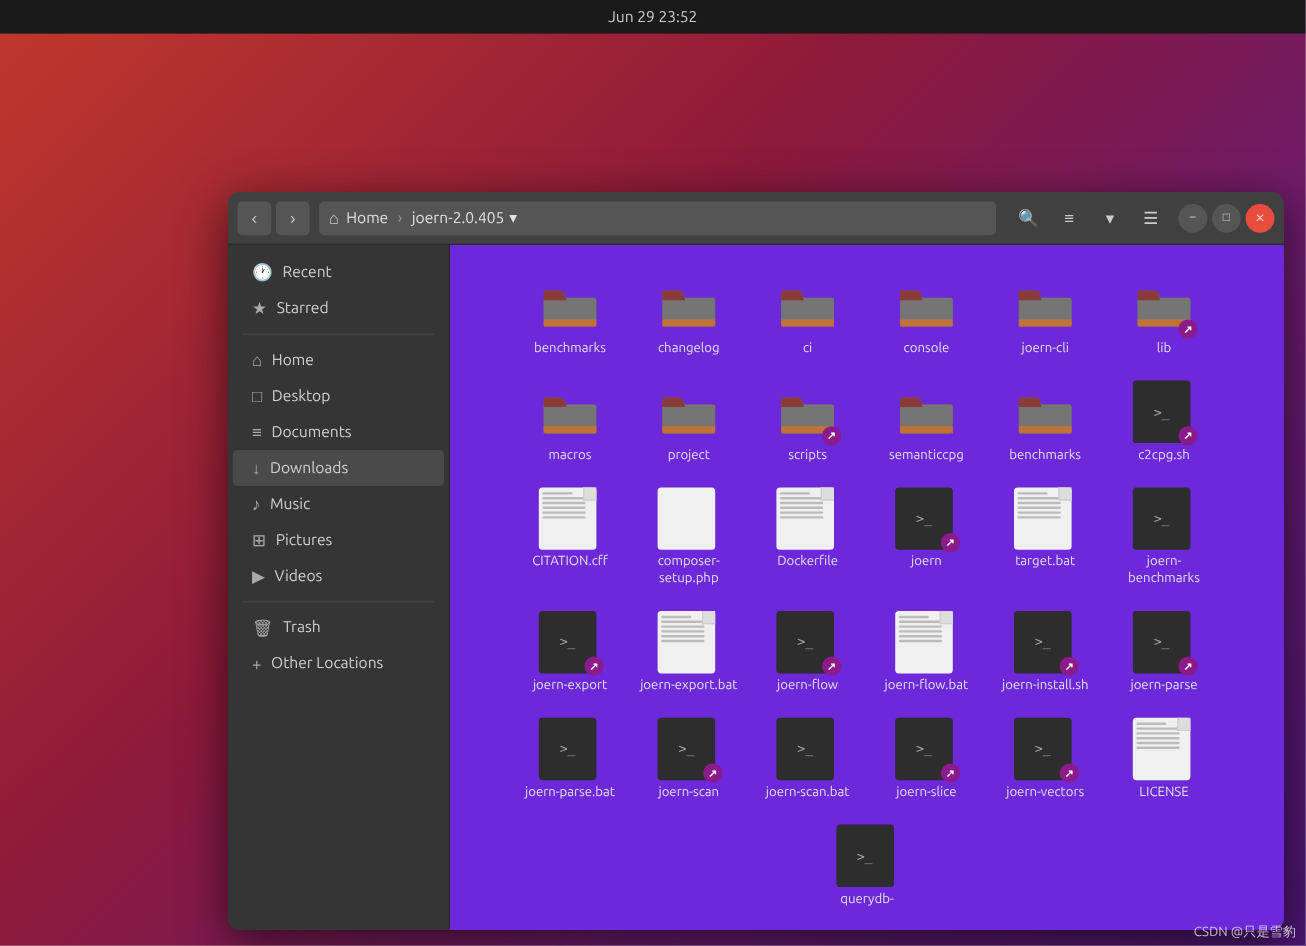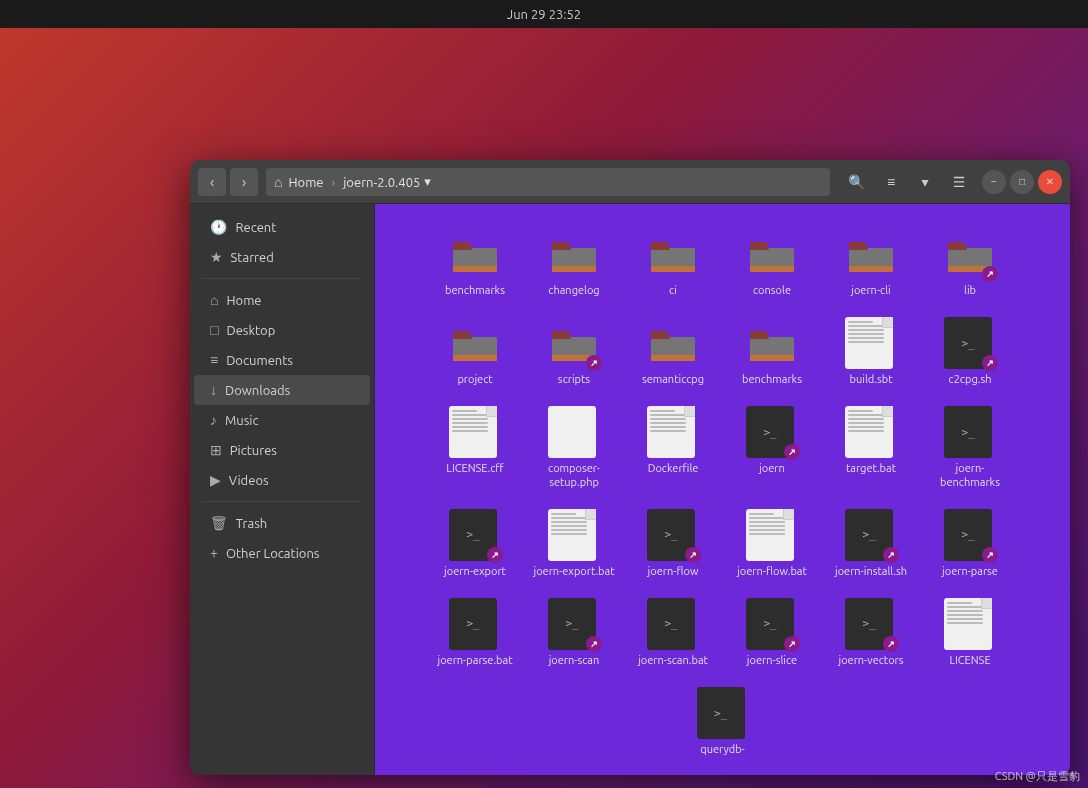--- a/index.html
+++ b/index.html
@@ -468,20 +468,29 @@
             </svg><div class="symlink-badge">↗</div></div>
           <span class="file-label">lib</span>
         </div>
         <div class="file-item">
           <div class="file-icon"><svg width="52" height="52" viewBox="0 0 52 52">
               <path d="M4 18 L4 16 Q4 14 6 14 L18 14 Q20 14 21 16 L23 20 L46 20 Q48 20 48 22 L48 42 Q48 44 46 44 L6 44 Q4 44 4 42 Z" fill="#616161"></path>
               <rect x="4" y="20" width="44" height="24" rx="2" fill="#757575"></rect>
               <path d="M4 16 L4 22 L23 22 L21 16 Q20 14 18 14 L6 14 Q4 14 4 16 Z" fill="#8b3a3a"></path>
               <rect x="4" y="38" width="44" height="6" rx="0" fill="#e07020" opacity="0.7"></rect>
             </svg></div>
+          <span class="file-label">macros</span>
+        </div>
+        <div class="file-item">
+          <div class="file-icon"><svg width="52" height="52" viewBox="0 0 52 52">
+              <path d="M4 18 L4 16 Q4 14 6 14 L18 14 Q20 14 21 16 L23 20 L46 20 Q48 20 48 22 L48 42 Q48 44 46 44 L6 44 Q4 44 4 42 Z" fill="#616161"></path>
+              <rect x="4" y="20" width="44" height="24" rx="2" fill="#757575"></rect>
+              <path d="M4 16 L4 22 L23 22 L21 16 Q20 14 18 14 L6 14 Q4 14 4 16 Z" fill="#8b3a3a"></path>
+              <rect x="4" y="38" width="44" height="6" rx="0" fill="#e07020" opacity="0.7"></rect>
+            </svg></div>
           <span class="file-label">project</span>
         </div>
         <div class="file-item">
           <div class="file-icon"><svg width="52" height="52" viewBox="0 0 52 52">
               <path d="M4 18 L4 16 Q4 14 6 14 L18 14 Q20 14 21 16 L23 20 L46 20 Q48 20 48 22 L48 42 Q48 44 46 44 L6 44 Q4 44 4 42 Z" fill="#616161"></path>
               <rect x="4" y="20" width="44" height="24" rx="2" fill="#757575"></rect>
               <path d="M4 16 L4 22 L23 22 L21 16 Q20 14 18 14 L6 14 Q4 14 4 16 Z" fill="#8b3a3a"></path>
               <rect x="4" y="38" width="44" height="6" rx="0" fill="#e07020" opacity="0.7"></rect>
             </svg><div class="symlink-badge">↗</div></div>
           <span class="file-label">scripts</span>
@@ -499,244 +508,231 @@
           <div class="file-icon"><svg width="52" height="52" viewBox="0 0 52 52">
               <path d="M4 18 L4 16 Q4 14 6 14 L18 14 Q20 14 21 16 L23 20 L46 20 Q48 20 48 22 L48 42 Q48 44 46 44 L6 44 Q4 44 4 42 Z" fill="#616161"></path>
               <rect x="4" y="20" width="44" height="24" rx="2" fill="#757575"></rect>
               <path d="M4 16 L4 22 L23 22 L21 16 Q20 14 18 14 L6 14 Q4 14 4 16 Z" fill="#8b3a3a"></path>
               <rect x="4" y="38" width="44" height="6" rx="0" fill="#e07020" opacity="0.7"></rect>
             </svg></div>
           <span class="file-label">benchmarks</span>
         </div>
         <div class="file-item">
           <div class="file-icon">
+            <div class="sh-file" style="background: rgb(45, 45, 45); color: rgb(136, 136, 136); font-family: monospace; font-size: 13px;">
+              <div style="text-align: left; padding: 4px;">
+                <div style="color:#aaa;font-size:11px">&gt;_</div>
+              </div>
+            </div>
+            <div class="symlink-badge">↗</div>
+          </div>
+          <span class="file-label">c2cpg.sh</span>
+        </div>
+        <div class="file-item">
+          <div class="file-icon">
             <div class="text-file">
               <div class="text-line" style="width: 60%;"></div>
               <div class="text-line"></div>
               <div class="text-line"></div>
               <div class="text-line"></div>
               <div class="text-line"></div>
               <div class="text-line"></div>
             </div>
           </div>
-          <span class="file-label">build.sbt</span>
-        </div>
-        <div class="file-item">
-          <div class="file-icon">
-            <div class="sh-file" style="background: rgb(45, 45, 45); color: rgb(136, 136, 136); font-family: monospace; font-size: 13px;">
-              <div style="text-align: left; padding: 4px;">
-                <div style="color:#aaa;font-size:11px">&gt;_</div>
-              </div>
-            </div>
-            <div class="symlink-badge">↗</div>
-          </div>
-          <span class="file-label">c2cpg.sh</span>
+          <span class="file-label">CITATION.cff</span>
+        </div>
+        <div class="file-item">
+          <div class="file-icon">
+            <div class="php-file">
+              <div style="color:#777;font-size:10px;font-weight:bold"></div>
+            </div>
+          </div>
+          <span class="file-label">composer-setup.php</span>
         </div>
         <div class="file-item">
           <div class="file-icon">
             <div class="text-file">
               <div class="text-line" style="width: 60%;"></div>
               <div class="text-line"></div>
               <div class="text-line"></div>
               <div class="text-line"></div>
               <div class="text-line"></div>
               <div class="text-line"></div>
             </div>
           </div>
-          <span class="file-label">LICENSE.cff</span>
-        </div>
-        <div class="file-item">
-          <div class="file-icon">
-            <div class="php-file">
-              <div style="color:#777;font-size:10px;font-weight:bold"></div>
-            </div>
-          </div>
-          <span class="file-label">composer-setup.php</span>
+          <span class="file-label">Dockerfile</span>
+        </div>
+        <div class="file-item">
+          <div class="file-icon">
+            <div class="sh-file" style="background: rgb(45, 45, 45); color: rgb(136, 136, 136); font-family: monospace; font-size: 13px;">
+              <div style="text-align: left; padding: 4px;">
+                <div style="color:#aaa;font-size:11px">&gt;_</div>
+              </div>
+            </div>
+            <div class="symlink-badge">↗</div>
+          </div>
+          <span class="file-label">joern</span>
         </div>
         <div class="file-item">
           <div class="file-icon">
             <div class="text-file">
               <div class="text-line" style="width: 60%;"></div>
               <div class="text-line"></div>
               <div class="text-line"></div>
               <div class="text-line"></div>
               <div class="text-line"></div>
               <div class="text-line"></div>
             </div>
           </div>
-          <span class="file-label">Dockerfile</span>
-        </div>
-        <div class="file-item">
-          <div class="file-icon">
-            <div class="sh-file" style="background: rgb(45, 45, 45); color: rgb(136, 136, 136); font-family: monospace; font-size: 13px;">
-              <div style="text-align: left; padding: 4px;">
-                <div style="color:#aaa;font-size:11px">&gt;_</div>
-              </div>
-            </div>
-            <div class="symlink-badge">↗</div>
-          </div>
-          <span class="file-label">joern</span>
+          <span class="file-label">target.bat</span>
+        </div>
+        <div class="file-item">
+          <div class="file-icon">
+            <div class="sh-file" style="background: rgb(45, 45, 45); color: rgb(136, 136, 136); font-family: monospace; font-size: 13px;">
+              <div style="text-align: left; padding: 4px;">
+                <div style="color:#aaa;font-size:11px">&gt;_</div>
+              </div>
+            </div>
+          </div>
+          <span class="file-label">joern-benchmarks</span>
+        </div>
+        <div class="file-item">
+          <div class="file-icon">
+            <div class="sh-file" style="background: rgb(45, 45, 45); color: rgb(136, 136, 136); font-family: monospace; font-size: 13px;">
+              <div style="text-align: left; padding: 4px;">
+                <div style="color:#aaa;font-size:11px">&gt;_</div>
+              </div>
+            </div>
+            <div class="symlink-badge">↗</div>
+          </div>
+          <span class="file-label">joern-export</span>
         </div>
         <div class="file-item">
           <div class="file-icon">
             <div class="text-file">
               <div class="text-line" style="width: 60%;"></div>
               <div class="text-line"></div>
               <div class="text-line"></div>
               <div class="text-line"></div>
               <div class="text-line"></div>
               <div class="text-line"></div>
             </div>
           </div>
-          <span class="file-label">target.bat</span>
-        </div>
-        <div class="file-item">
-          <div class="file-icon">
-            <div class="sh-file" style="background: rgb(45, 45, 45); color: rgb(136, 136, 136); font-family: monospace; font-size: 13px;">
-              <div style="text-align: left; padding: 4px;">
-                <div style="color:#aaa;font-size:11px">&gt;_</div>
-              </div>
-            </div>
-          </div>
-          <span class="file-label">joern-benchmarks</span>
-        </div>
-        <div class="file-item">
-          <div class="file-icon">
-            <div class="sh-file" style="background: rgb(45, 45, 45); color: rgb(136, 136, 136); font-family: monospace; font-size: 13px;">
-              <div style="text-align: left; padding: 4px;">
-                <div style="color:#aaa;font-size:11px">&gt;_</div>
-              </div>
-            </div>
-            <div class="symlink-badge">↗</div>
-          </div>
-          <span class="file-label">joern-export</span>
+          <span class="file-label">joern-export.bat</span>
+        </div>
+        <div class="file-item">
+          <div class="file-icon">
+            <div class="sh-file" style="background: rgb(45, 45, 45); color: rgb(136, 136, 136); font-family: monospace; font-size: 13px;">
+              <div style="text-align: left; padding: 4px;">
+                <div style="color:#aaa;font-size:11px">&gt;_</div>
+              </div>
+            </div>
+            <div class="symlink-badge">↗</div>
+          </div>
+          <span class="file-label">joern-flow</span>
         </div>
         <div class="file-item">
           <div class="file-icon">
             <div class="text-file">
               <div class="text-line" style="width: 60%;"></div>
               <div class="text-line"></div>
               <div class="text-line"></div>
               <div class="text-line"></div>
               <div class="text-line"></div>
               <div class="text-line"></div>
             </div>
           </div>
-          <span class="file-label">joern-export.bat</span>
-        </div>
-        <div class="file-item">
-          <div class="file-icon">
-            <div class="sh-file" style="background: rgb(45, 45, 45); color: rgb(136, 136, 136); font-family: monospace; font-size: 13px;">
-              <div style="text-align: left; padding: 4px;">
-                <div style="color:#aaa;font-size:11px">&gt;_</div>
-              </div>
-            </div>
-            <div class="symlink-badge">↗</div>
-          </div>
-          <span class="file-label">joern-flow</span>
+          <span class="file-label">joern-flow.bat</span>
+        </div>
+        <div class="file-item">
+          <div class="file-icon">
+            <div class="sh-file" style="background: rgb(45, 45, 45); color: rgb(136, 136, 136); font-family: monospace; font-size: 13px;">
+              <div style="text-align: left; padding: 4px;">
+                <div style="color:#aaa;font-size:11px">&gt;_</div>
+              </div>
+            </div>
+            <div class="symlink-badge">↗</div>
+          </div>
+          <span class="file-label">joern-install.sh</span>
+        </div>
+        <div class="file-item">
+          <div class="file-icon">
+            <div class="sh-file" style="background: rgb(45, 45, 45); color: rgb(136, 136, 136); font-family: monospace; font-size: 13px;">
+              <div style="text-align: left; padding: 4px;">
+                <div style="color:#aaa;font-size:11px">&gt;_</div>
+              </div>
+            </div>
+            <div class="symlink-badge">↗</div>
+          </div>
+          <span class="file-label">joern-parse</span>
+        </div>
+        <div class="file-item">
+          <div class="file-icon">
+            <div class="sh-file" style="background: rgb(45, 45, 45); color: rgb(136, 136, 136); font-family: monospace; font-size: 13px;">
+              <div style="text-align: left; padding: 4px;">
+                <div style="color:#aaa;font-size:11px">&gt;_</div>
+              </div>
+            </div>
+          </div>
+          <span class="file-label">joern-parse.bat</span>
+        </div>
+        <div class="file-item">
+          <div class="file-icon">
+            <div class="sh-file" style="background: rgb(45, 45, 45); color: rgb(136, 136, 136); font-family: monospace; font-size: 13px;">
+              <div style="text-align: left; padding: 4px;">
+                <div style="color:#aaa;font-size:11px">&gt;_</div>
+              </div>
+            </div>
+            <div class="symlink-badge">↗</div>
+          </div>
+          <span class="file-label">joern-scan</span>
+        </div>
+        <div class="file-item">
+          <div class="file-icon">
+            <div class="sh-file" style="background: rgb(45, 45, 45); color: rgb(136, 136, 136); font-family: monospace; font-size: 13px;">
+              <div style="text-align: left; padding: 4px;">
+                <div style="color:#aaa;font-size:11px">&gt;_</div>
+              </div>
+            </div>
+          </div>
+          <span class="file-label">joern-scan.bat</span>
+        </div>
+        <div class="file-item">
+          <div class="file-icon">
+            <div class="sh-file" style="background: rgb(45, 45, 45); color: rgb(136, 136, 136); font-family: monospace; font-size: 13px;">
+              <div style="text-align: left; padding: 4px;">
+                <div style="color:#aaa;font-size:11px">&gt;_</div>
+              </div>
+            </div>
+            <div class="symlink-badge">↗</div>
+          </div>
+          <span class="file-label">joern-slice</span>
+        </div>
+        <div class="file-item">
+          <div class="file-icon">
+            <div class="sh-file" style="background: rgb(45, 45, 45); color: rgb(136, 136, 136); font-family: monospace; font-size: 13px;">
+              <div style="text-align: left; padding: 4px;">
+                <div style="color:#aaa;font-size:11px">&gt;_</div>
+              </div>
+            </div>
+            <div class="symlink-badge">↗</div>
+          </div>
+          <span class="file-label">joern-vectors</span>
         </div>
         <div class="file-item">
           <div class="file-icon">
             <div class="text-file">
               <div class="text-line" style="width: 60%;"></div>
               <div class="text-line"></div>
               <div class="text-line"></div>
               <div class="text-line"></div>
               <div class="text-line"></div>
               <div class="text-line"></div>
             </div>
           </div>
-          <span class="file-label">joern-flow.bat</span>
-        </div>
-        <div class="file-item">
-          <div class="file-icon">
-            <div class="sh-file" style="background: rgb(45, 45, 45); color: rgb(136, 136, 136); font-family: monospace; font-size: 13px;">
-              <div style="text-align: left; padding: 4px;">
-                <div style="color:#aaa;font-size:11px">&gt;_</div>
-              </div>
-            </div>
-            <div class="symlink-badge">↗</div>
-          </div>
-          <span class="file-label">joern-install.sh</span>
-        </div>
-        <div class="file-item">
-          <div class="file-icon">
-            <div class="sh-file" style="background: rgb(45, 45, 45); color: rgb(136, 136, 136); font-family: monospace; font-size: 13px;">
-              <div style="text-align: left; padding: 4px;">
-                <div style="color:#aaa;font-size:11px">&gt;_</div>
-              </div>
-            </div>
-            <div class="symlink-badge">↗</div>
-          </div>
-          <span class="file-label">joern-parse</span>
-        </div>
-        <div class="file-item">
-          <div class="file-icon">
-            <div class="sh-file" style="background: rgb(45, 45, 45); color: rgb(136, 136, 136); font-family: monospace; font-size: 13px;">
-              <div style="text-align: left; padding: 4px;">
-                <div style="color:#aaa;font-size:11px">&gt;_</div>
-              </div>
-            </div>
-          </div>
-          <span class="file-label">joern-parse.bat</span>
-        </div>
-        <div class="file-item">
-          <div class="file-icon">
-            <div class="sh-file" style="background: rgb(45, 45, 45); color: rgb(136, 136, 136); font-family: monospace; font-size: 13px;">
-              <div style="text-align: left; padding: 4px;">
-                <div style="color:#aaa;font-size:11px">&gt;_</div>
-              </div>
-            </div>
-            <div class="symlink-badge">↗</div>
-          </div>
-          <span class="file-label">joern-scan</span>
-        </div>
-        <div class="file-item">
-          <div class="file-icon">
-            <div class="sh-file" style="background: rgb(45, 45, 45); color: rgb(136, 136, 136); font-family: monospace; font-size: 13px;">
-              <div style="text-align: left; padding: 4px;">
-                <div style="color:#aaa;font-size:11px">&gt;_</div>
-              </div>
-            </div>
-          </div>
-          <span class="file-label">joern-scan.bat</span>
-        </div>
-        <div class="file-item">
-          <div class="file-icon">
-            <div class="sh-file" style="background: rgb(45, 45, 45); color: rgb(136, 136, 136); font-family: monospace; font-size: 13px;">
-              <div style="text-align: left; padding: 4px;">
-                <div style="color:#aaa;font-size:11px">&gt;_</div>
-              </div>
-            </div>
-            <div class="symlink-badge">↗</div>
-          </div>
-          <span class="file-label">joern-slice</span>
-        </div>
-        <div class="file-item">
-          <div class="file-icon">
-            <div class="sh-file" style="background: rgb(45, 45, 45); color: rgb(136, 136, 136); font-family: monospace; font-size: 13px;">
-              <div style="text-align: left; padding: 4px;">
-                <div style="color:#aaa;font-size:11px">&gt;_</div>
-              </div>
-            </div>
-            <div class="symlink-badge">↗</div>
-          </div>
-          <span class="file-label">joern-vectors</span>
-        </div>
-        <div class="file-item">
-          <div class="file-icon">
-            <div class="text-file">
-              <div class="text-line" style="width: 60%;"></div>
-              <div class="text-line"></div>
-              <div class="text-line"></div>
-              <div class="text-line"></div>
-              <div class="text-line"></div>
-              <div class="text-line"></div>
-            </div>
-          </div>
           <span class="file-label">LICENSE</span>
         </div>
         <div class="file-item">
           <div class="file-icon">
             <div class="sh-file" style="background: rgb(45, 45, 45); color: rgb(136, 136, 136); font-family: monospace; font-size: 13px;">
               <div style="text-align: left; padding: 4px;">
                 <div style="color:#aaa;font-size:11px">&gt;_</div>
               </div>
             </div>
           </div>

